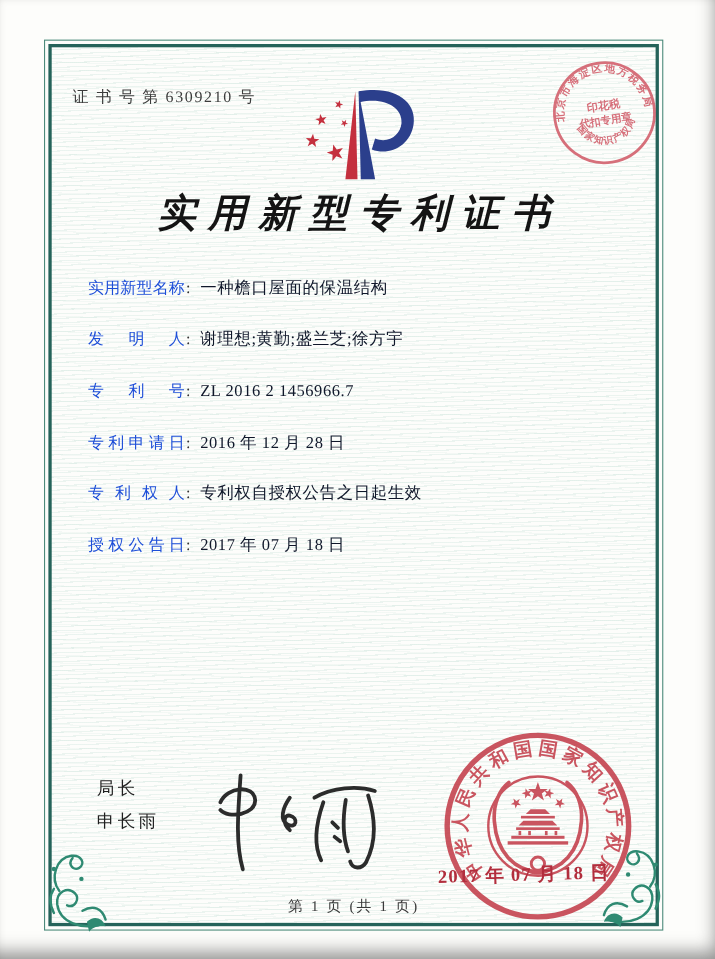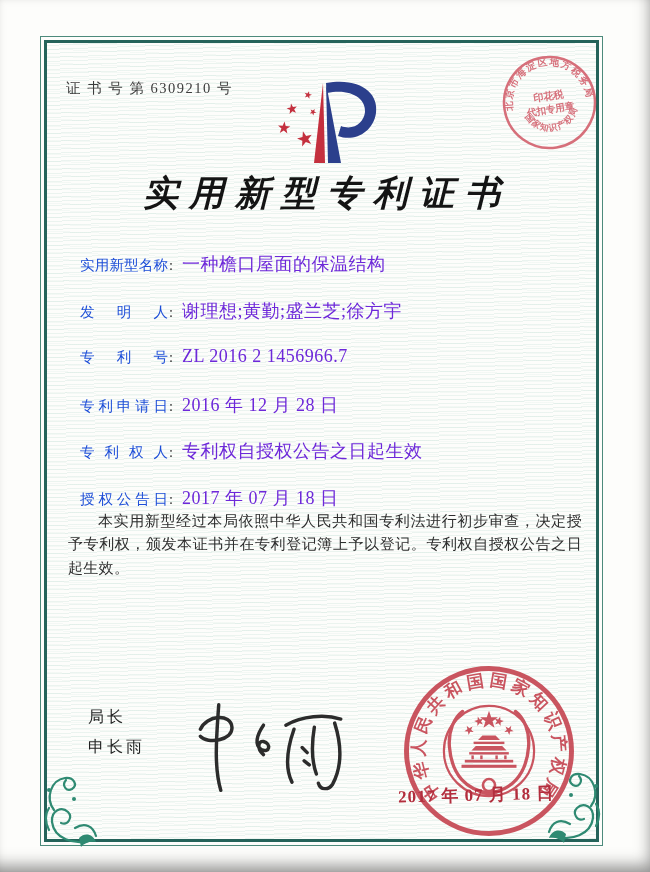--- a/index.html
+++ b/index.html
@@ -41,21 +41,21 @@
     text-align:center; font-size:35px; font-weight:600; color:#141414;
     letter-spacing:11px; text-indent:11px; white-space:nowrap;font-style:italic;
   }
   .fields { position:absolute; left:80px; top:0; right:60px; }
   .field-row { position:absolute; left:0; white-space:nowrap; color:#2e2e2e; }
   .field-label {
     display:inline-block; width:88px; font-size:14.5px; color:#1d4ed8;
     text-align:justify; text-align-last:justify; vertical-align:baseline;
   }
   .field-colon { font-size:14.5px; color:#333; margin-left:1px; }
-  .field-value { font-size:18px; margin-left:9px; color:#6d28d9; letter-spacing:.5px; }
+  .field-value { font-size:15px; margin-left:9px; color:#0f172a; letter-spacing:.5px; }
   .paragraphs {
     position:absolute; left:68px; top:510px; width:514px;
     font-size:15px; line-height:23.4px; color:#2d2d2d;
     text-align:justify;
   }
   .paragraphs p { text-indent:2em; letter-spacing:.3px; }
   .sign-title { position:absolute; left:88px; top:707px; font-size:16px; letter-spacing:3px; color:#1f1f1f; }
   .sign-name  { position:absolute; left:88px; top:737px; font-size:16px; letter-spacing:3px; color:#1f1f1f; }
   .signature { position:absolute; left:176px; top:690px; width:178px; height:108px; opacity:.92; }
   .seal { position:absolute; left:388px; top:663px; width:202px; height:176px; opacity:.86; z-index:2; }
@@ -135,21 +135,20 @@
     </div>
     <div class="field-row" style="top:439px">
       <span class="field-label">专利权人</span><span class="field-colon">:</span><span class="field-value">专利权自授权公告之日起生效</span>
     </div>
     <div class="field-row" style="top:486px">
       <span class="field-label">授权公告日</span><span class="field-colon">:</span><span class="field-value">2017 年 07 月 18 日</span>
     </div>
   </div>
 
   <div class="paragraphs">
-    <p>本实用新型经过本局依照中华人民共和国专利法进行初步审查，决定授予专利权，颁发本证书并在专利登记簿上予以登记。专利权自授权公告之日起生效。</p>
   </div>
 
   <div class="sign-title">局长</div>
   <div class="sign-name">申长雨</div>
 
   <svg class="signature" viewBox="0 0 175 105">
     <g fill="none" stroke="#1b1b1b" stroke-width="3.4" stroke-linecap="round" stroke-linejoin="round">
       <path d="M42,14 C40,44 37,74 44,98"></path>
       <path d="M24,38 C30,24 54,22 55,36 C56,49 31,53 24,45"></path>
       <path d="M86,34 C79,44 77,54 84,58 C92,62 94,52 86,50 C81,49 79,57 86,63"></path>
@@ -220,14 +219,15 @@
         <path d="M80,118 C60,116 46,102 44,76 C43,62 48,50 56,44" stroke-width="3"></path>
         <path d="M80,118 C100,116 114,102 116,76 C117,62 112,50 104,44" stroke-width="3"></path>
         <circle cx="80" cy="111" r="5.5" stroke-width="2.4"></circle>
         <path d="M70,116 C76,120 84,120 90,116" stroke-width="2.4"></path>
       </g>
     </g>
   </svg>
 
   <div class="seal-date">2017 年 07 月 18 日</div>
 
+  <div class="footer">第 1 页 (共 1 页)</div>
 
 </div>
 
 </body></html>

